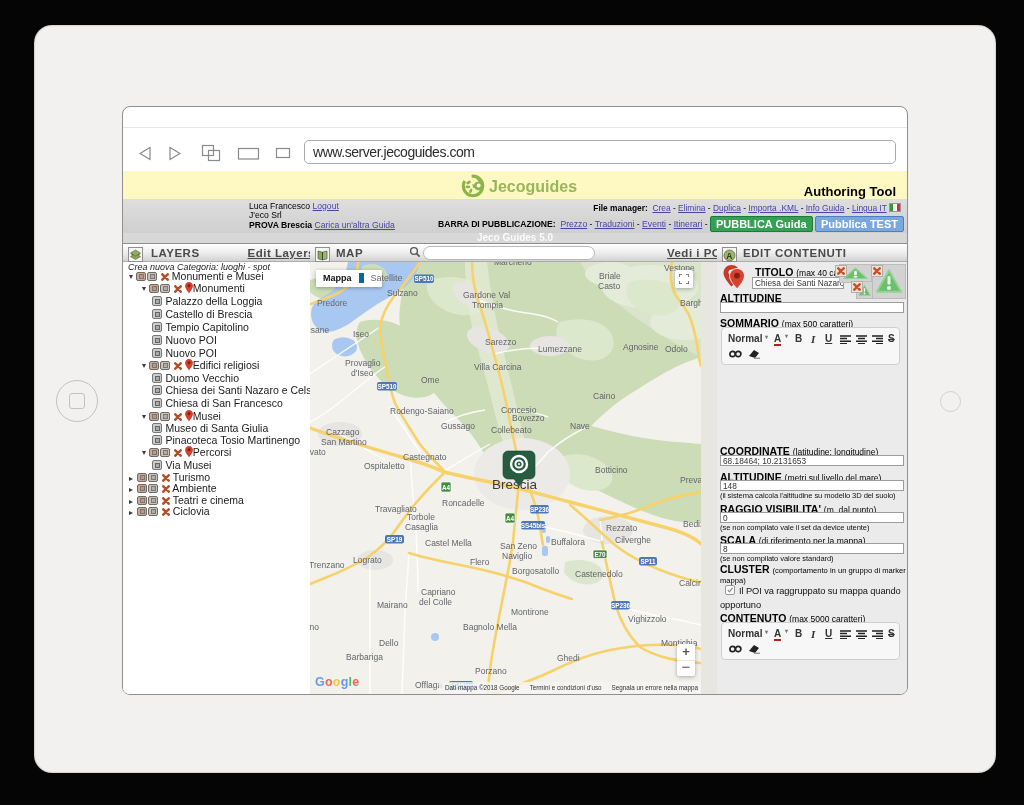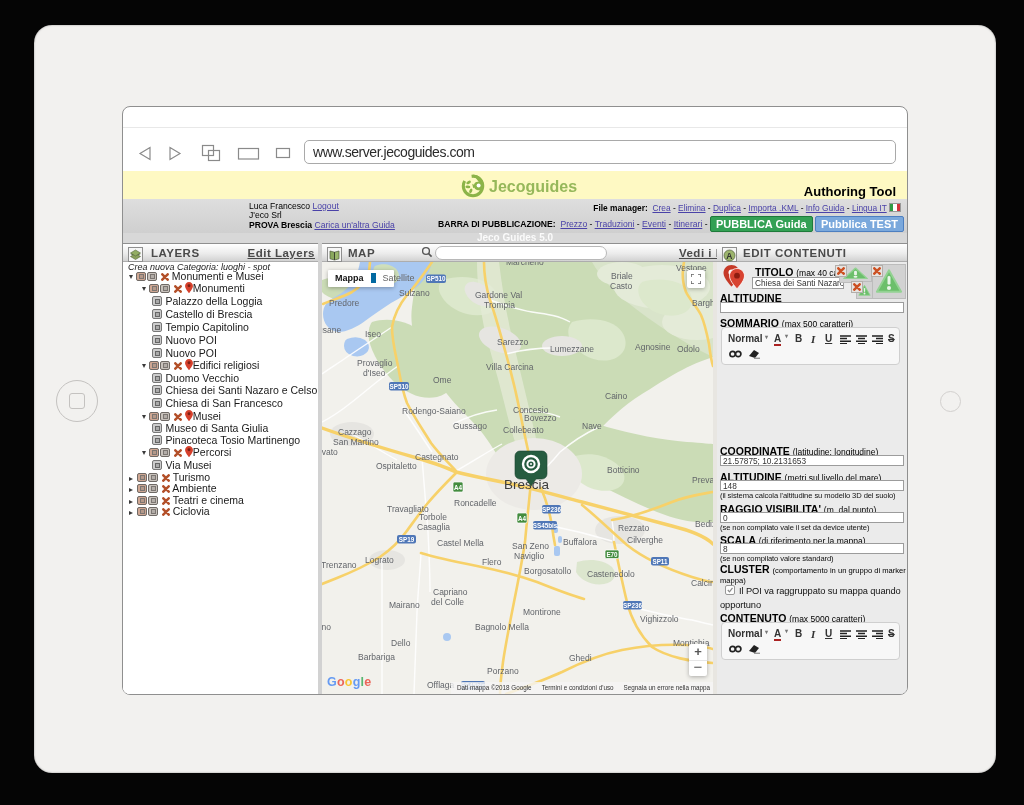--- a/index.html
+++ b/index.html
@@ -16,21 +16,21 @@
 #logorow{position:absolute;left:0;top:64px;width:100%;height:34px;background:#fef9c3;padding-left:48px;}
 #authtool{position:absolute;right:11px;top:77px;font-size:13px;font-weight:bold;color:#000;}
 #graybar{position:absolute;left:0;top:92px;width:100%;height:34px;background:linear-gradient(#dedede,#cfcfcf);}
 #stripe{position:absolute;left:0;top:126px;width:100%;height:10px;background:#d8d8d8;border-bottom:1px solid #bdbdbd;color:rgba(255,255,255,.88);font-weight:bold;font-size:10px;text-align:center;line-height:9px;}
 #panels{position:absolute;left:0;top:136px;width:100%;height:451px;background:#d2d2d2;}
 .panel{position:absolute;top:0;height:451px;}
 .phead{position:absolute;left:0;top:0;right:0;height:17px;background:linear-gradient(#fff, #ececec 55%, #d2d2d2);border-top:1px solid #8f8f8f;border-bottom:1px solid #adadad;}
 .ptitle{position:absolute;top:3px;font-size:11.5px;font-weight:bold;color:#4a4a4a;letter-spacing:.5px;}
 .picon{position:absolute;left:5px;top:2.5px;width:13px;height:13px;border:1px solid #8f8f8f;background:#f6f6f6;}
 #layers{left:0;width:195px;background:#fff;overflow:hidden;}
-#mapp{left:199px;width:421px;background:#e8e6e1;}
+#mapp{left:187px;width:421px;background:#e8e6e1;}
 #editp{left:594px;width:190px;background:#ebebeb;overflow:hidden;}
 
 #tree{position:absolute;left:0;top:19px;width:100%;bottom:0;background:#fff;font-size:10.5px;color:#1a1a1a;}
 .trow{position:absolute;height:12px;white-space:nowrap;}
 .titalic{font-style:italic;font-size:9px;color:#222;}
 .xico{display:inline-block;vertical-align:-1px;}
 .card{display:inline-block;width:8px;height:7px;vertical-align:-1px;border:1px solid #6f6a66;border-radius:2px;background:#cfa793;margin-right:1px;position:relative;}
 .card2{background:#c9c3bd;}
 .card i{position:absolute;left:1.5px;top:1px;right:1.5px;bottom:1px;border:1px solid #7c7672;background:#b5998a;}
 .card2 i{background:#b3ada8;}
@@ -468,21 +468,21 @@
             <svg style="position:absolute;left:7px;top:22px;" width="13" height="8">
                   <circle cx="3.6" cy="4" r="2.7" fill="none" stroke="#222" stroke-width="1.7"></circle>
                   <circle cx="9.2" cy="4" r="2.7" fill="none" stroke="#222" stroke-width="1.7"></circle>
                 </svg>
             <svg style="position:absolute;left:26px;top:21px;" width="13" height="10">
                   <path d="M1 7 L6 1 L11 4 L7 9 Z" fill="#222"></path>
                   <path d="M6 9.3 h6" stroke="#999" stroke-width="1.4"></path>
                 </svg>
           </div>
           <div class="elabel" style="left:3px;top:202px;">COORDINATE <small>(latitudine; longitudine)</small></div>
-          <div class="einput" style="left:3px;top:212px;width:178px;height:9px;">21.57875; 10.2131653</div>
+          <div class="einput" style="left:3px;top:212px;width:178px;height:9px;">68.18464; 10.2131653</div>
           <div class="elabel" style="left:3px;top:228px;">ALTITUDINE <small>(metri sul livello del mare)</small></div>
           <div class="einput" style="left:3px;top:237px;width:178px;height:9px;">148</div>
           <div class="enote" style="left:3px;top:248px;">(il sistema calcola l'altitudine su modello 3D del suolo)</div>
           <div class="elabel" style="left:3px;top:260px;">RAGGIO VISIBILITA' <small>(m. dal punto)</small></div>
           <div class="einput" style="left:3px;top:269px;width:178px;height:9px;">0</div>
           <div class="enote" style="left:3px;top:280px;">(se non compilato vale il set da device utente)</div>
           <div class="elabel" style="left:3px;top:291px;">SCALA <small>(di riferimento per la mappa)</small></div>
           <div class="einput" style="left:3px;top:300px;width:178px;height:9px;">8</div>
           <div class="enote" style="left:3px;top:311px;">(se non compilato valore standard)</div>
           <div class="elabel" style="left:3px;top:322px;line-height:9px;">CLUSTER <small style="font-size:7.6px;">(comportamento in un gruppo di marker in<br>mappa)</small></div>

